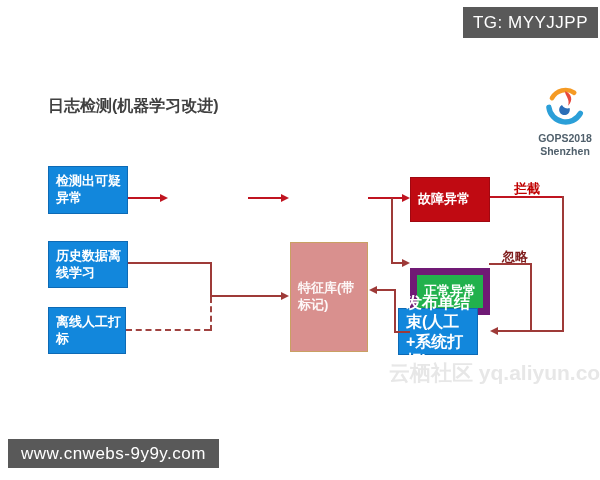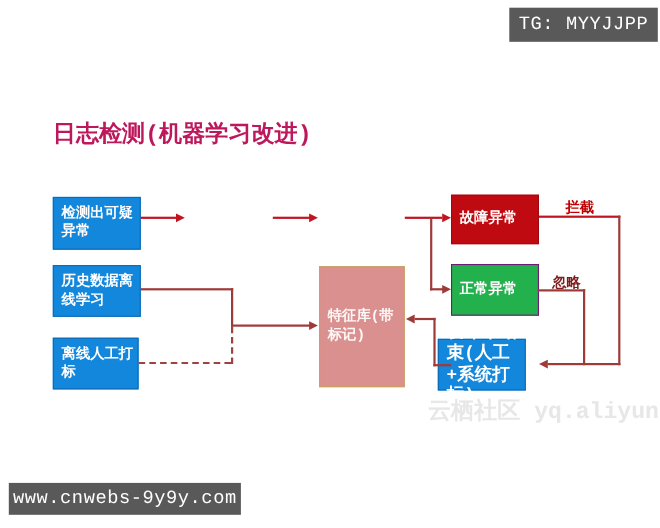--- a/index.html
+++ b/index.html
@@ -1,39 +1,39 @@
 <!DOCTYPE html>
 <html><head>
 <meta charset="utf-8">
 <style>
   html,body { margin:0; padding:0; background:#ffffff; }
   .canvas {
     position:relative; width:600px; height:480px; background:#ffffff;
-    font-family:Liberation Mono, monospace; overflow:hidden;
+    font-family:Liberation Sans, sans-serif; overflow:hidden;
   }
   .badge {
     position:absolute; background:#595959; color:#ffffff;
     display:flex; align-items:center; justify-content:center;
     font-size:17px; letter-spacing:0.5px;
   }
   .page-title {
-    position:absolute; left:48px; top:107px;
-    font-size:21px; font-weight:bold; color:#be185d;
+    position:absolute; left:48px; top:96px;
+    font-size:16px; font-weight:bold; color:#404040;
   }
   .logo-wrap { position:absolute; left:533px; top:82px; width:64px; text-align:center; }
   .logo-text { font-size:10.5px; font-weight:bold; color:#50606c; line-height:1.2; }
   .node {
     position:absolute; box-sizing:border-box;
     display:flex; align-items:center;
     color:#ffffff; font-weight:bold; font-size:13px; line-height:1.3;
     padding:4px 4px 4px 7px;
   }
   .node.blue  { background:#1287DC; border:1px solid #0d6ab5; }
   .node.red   { background:#C00A12; border:1px solid #a00810; }
-  .node.green { background:#22B14C; border:1px solid #701a75; }
+  .node.green { background:#22B14C; border:7px solid #701a75;margin-top:28px; }
   .node.pink  { background:#D9908E; border:1px solid #C9A063; color:rgba(255,255,255,0.93); }
   .hline { position:absolute; height:2px; background:#9E3A38; }
   .vline { position:absolute; width:2px;  background:#9E3A38; }
   .hline.bright { background:#C01420; }
   .hdash { position:absolute; height:0; border-top:2px dashed #A04340; }
   .vdash { position:absolute; width:0;  border-left:2px dashed #A04340; }
   .arr-r { position:absolute; width:0; height:0;
            border-top:4px solid transparent; border-bottom:4px solid transparent;
            border-left:8px solid #9E3A38; }
   .arr-l { position:absolute; width:0; height:0;
@@ -50,22 +50,32 @@
 </style>
 </head>
 <body>
 
 <div class="canvas">
 
   <div class="badge" style="left:463px; top:7px; width:135px; height:31px;">TG: MYYJJPP</div>
 
   <div class="page-title">日志检测(机器学习改进)</div>
 
+  <div class="logo-wrap">
+    <svg width="46" height="46" viewBox="0 0 60 60">
+      <path d="M9 33 a22 22 0 0 0 41 8" stroke="#2b9fd8" stroke-width="7" fill="none" stroke-linecap="round"></path>
+      <path d="M13 21 a20 20 0 0 1 29 -7" stroke="#f59a23" stroke-width="6" fill="none" stroke-linecap="round"></path>
+      <path d="M30 12 c9 3 11 12 4 19 c3 -9 -4 -13 -4 -19 Z" fill="#e8483b"></path>
+      <path d="M26 30 a7 7 0 1 0 10 4 a8 8 0 0 1 -10 -4 Z" fill="#2b6fb8"></path>
+    </svg>
+    <div class="logo-text">GOPS2018</div>
+    <div class="logo-text">Shenzhen</div>
+  </div>
 
-  <div class="node blue" style="left:48px;  top:179px; width:80px; height:48px;">
+  <div class="node blue" style="left:48px;  top:166px; width:80px; height:48px;">
     <span>检测出可疑异常</span>
     </div>
 
 
 
   <div class="node red" style="left:410px; top:177px; width:80px; height:45px;">
     <span>故障异常</span>
     </div>
 
   <div class="node blue" style="left:48px;  top:241px; width:80px; height:47px;">

